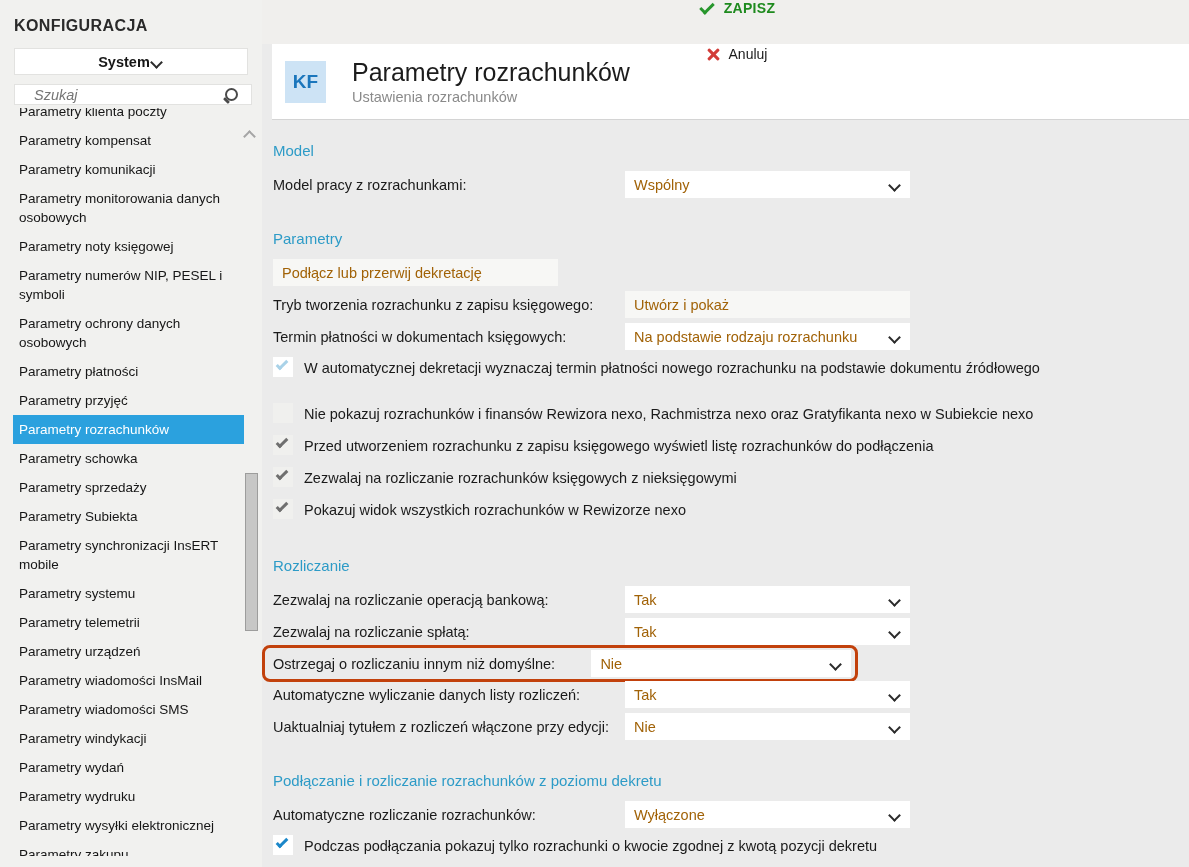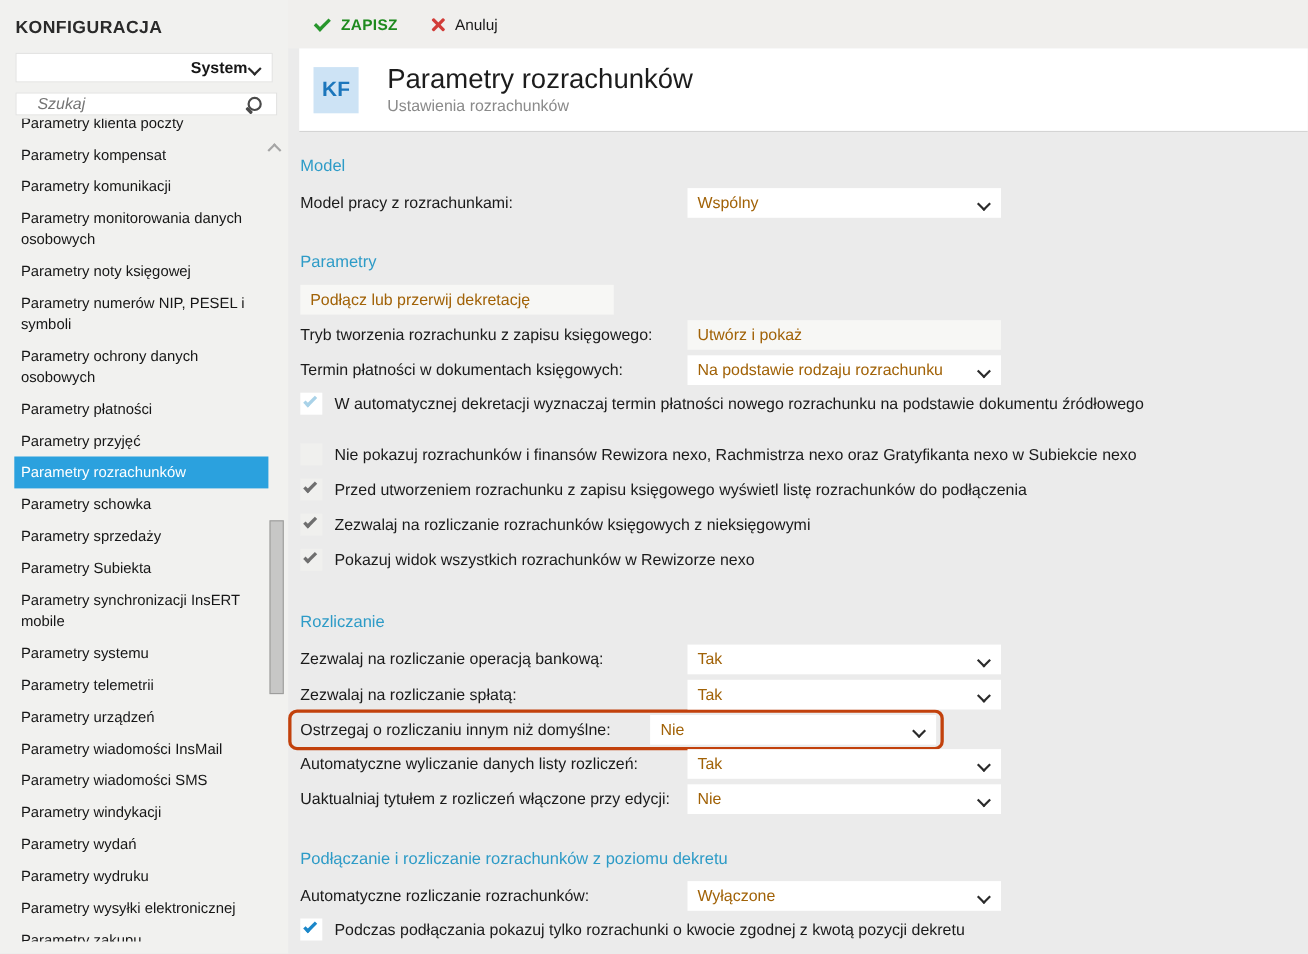--- a/index.html
+++ b/index.html
@@ -17,21 +17,21 @@
     position:absolute; left:0; top:0; width:262px; height:867px;
     background:#f1f1ef;
   }
   .sb-title {
     padding:17px 14px 9px 14px;
     font-size:16px; font-weight:bold; color:#2a2a2a; letter-spacing:.4px;
   }
   .sb-select {
     margin:4px 14px 9px 14px; height:27px; background:#fff;
     border:1px solid #e2e2e0;
-    display:flex; align-items:center; justify-content:flex-end;
+    display:flex; align-items:center; justify-content:center;
     padding:0 10px 0 8px; font-size:14.5px; font-weight:bold; color:#161616;
     cursor:default;
   }
   .sb-search {
     margin:0 10px 3px 14px; height:21px; background:#fff;
     border:1px solid #e2e2e0;
     display:flex; align-items:center; padding:0 19px;
   }
   .sb-search input {
     border:none; outline:none; flex:1; font-family:inherit;
@@ -58,21 +58,21 @@
   .sb-thumb {
     position:absolute; top:473px; left:245px; width:13px; height:158px;
     background:#c7c7c6; border:1px solid #9d9d9c;
   }
 
   
   .main { position:absolute; left:262px; top:0; width:927px; height:867px; }
 
   .toolbar {
     height:44px; background:#f0efed;
-    display:flex; align-items:center; padding-left:23px; gap:30px;
+    display:flex; align-items:center; padding-left:23px; gap:30px;flex-direction:column;
   }
   .tb-btn { display:flex; align-items:center; gap:9px; font-size:14px; cursor:default; }
   .ck-icon { position:relative; width:16px; height:12px; }
   .ck-icon::before {
     content:""; position:absolute; left:1px; top:1px; width:11px; height:5px;
     border-left:3px solid #27962C; border-bottom:3px solid #27962C;
     transform:rotate(-45deg);
   }
   .tb-save-label { color:#1E8A1E; font-weight:bold; letter-spacing:.3px; }
   .x-icon { position:relative; width:13px; height:13px; }

